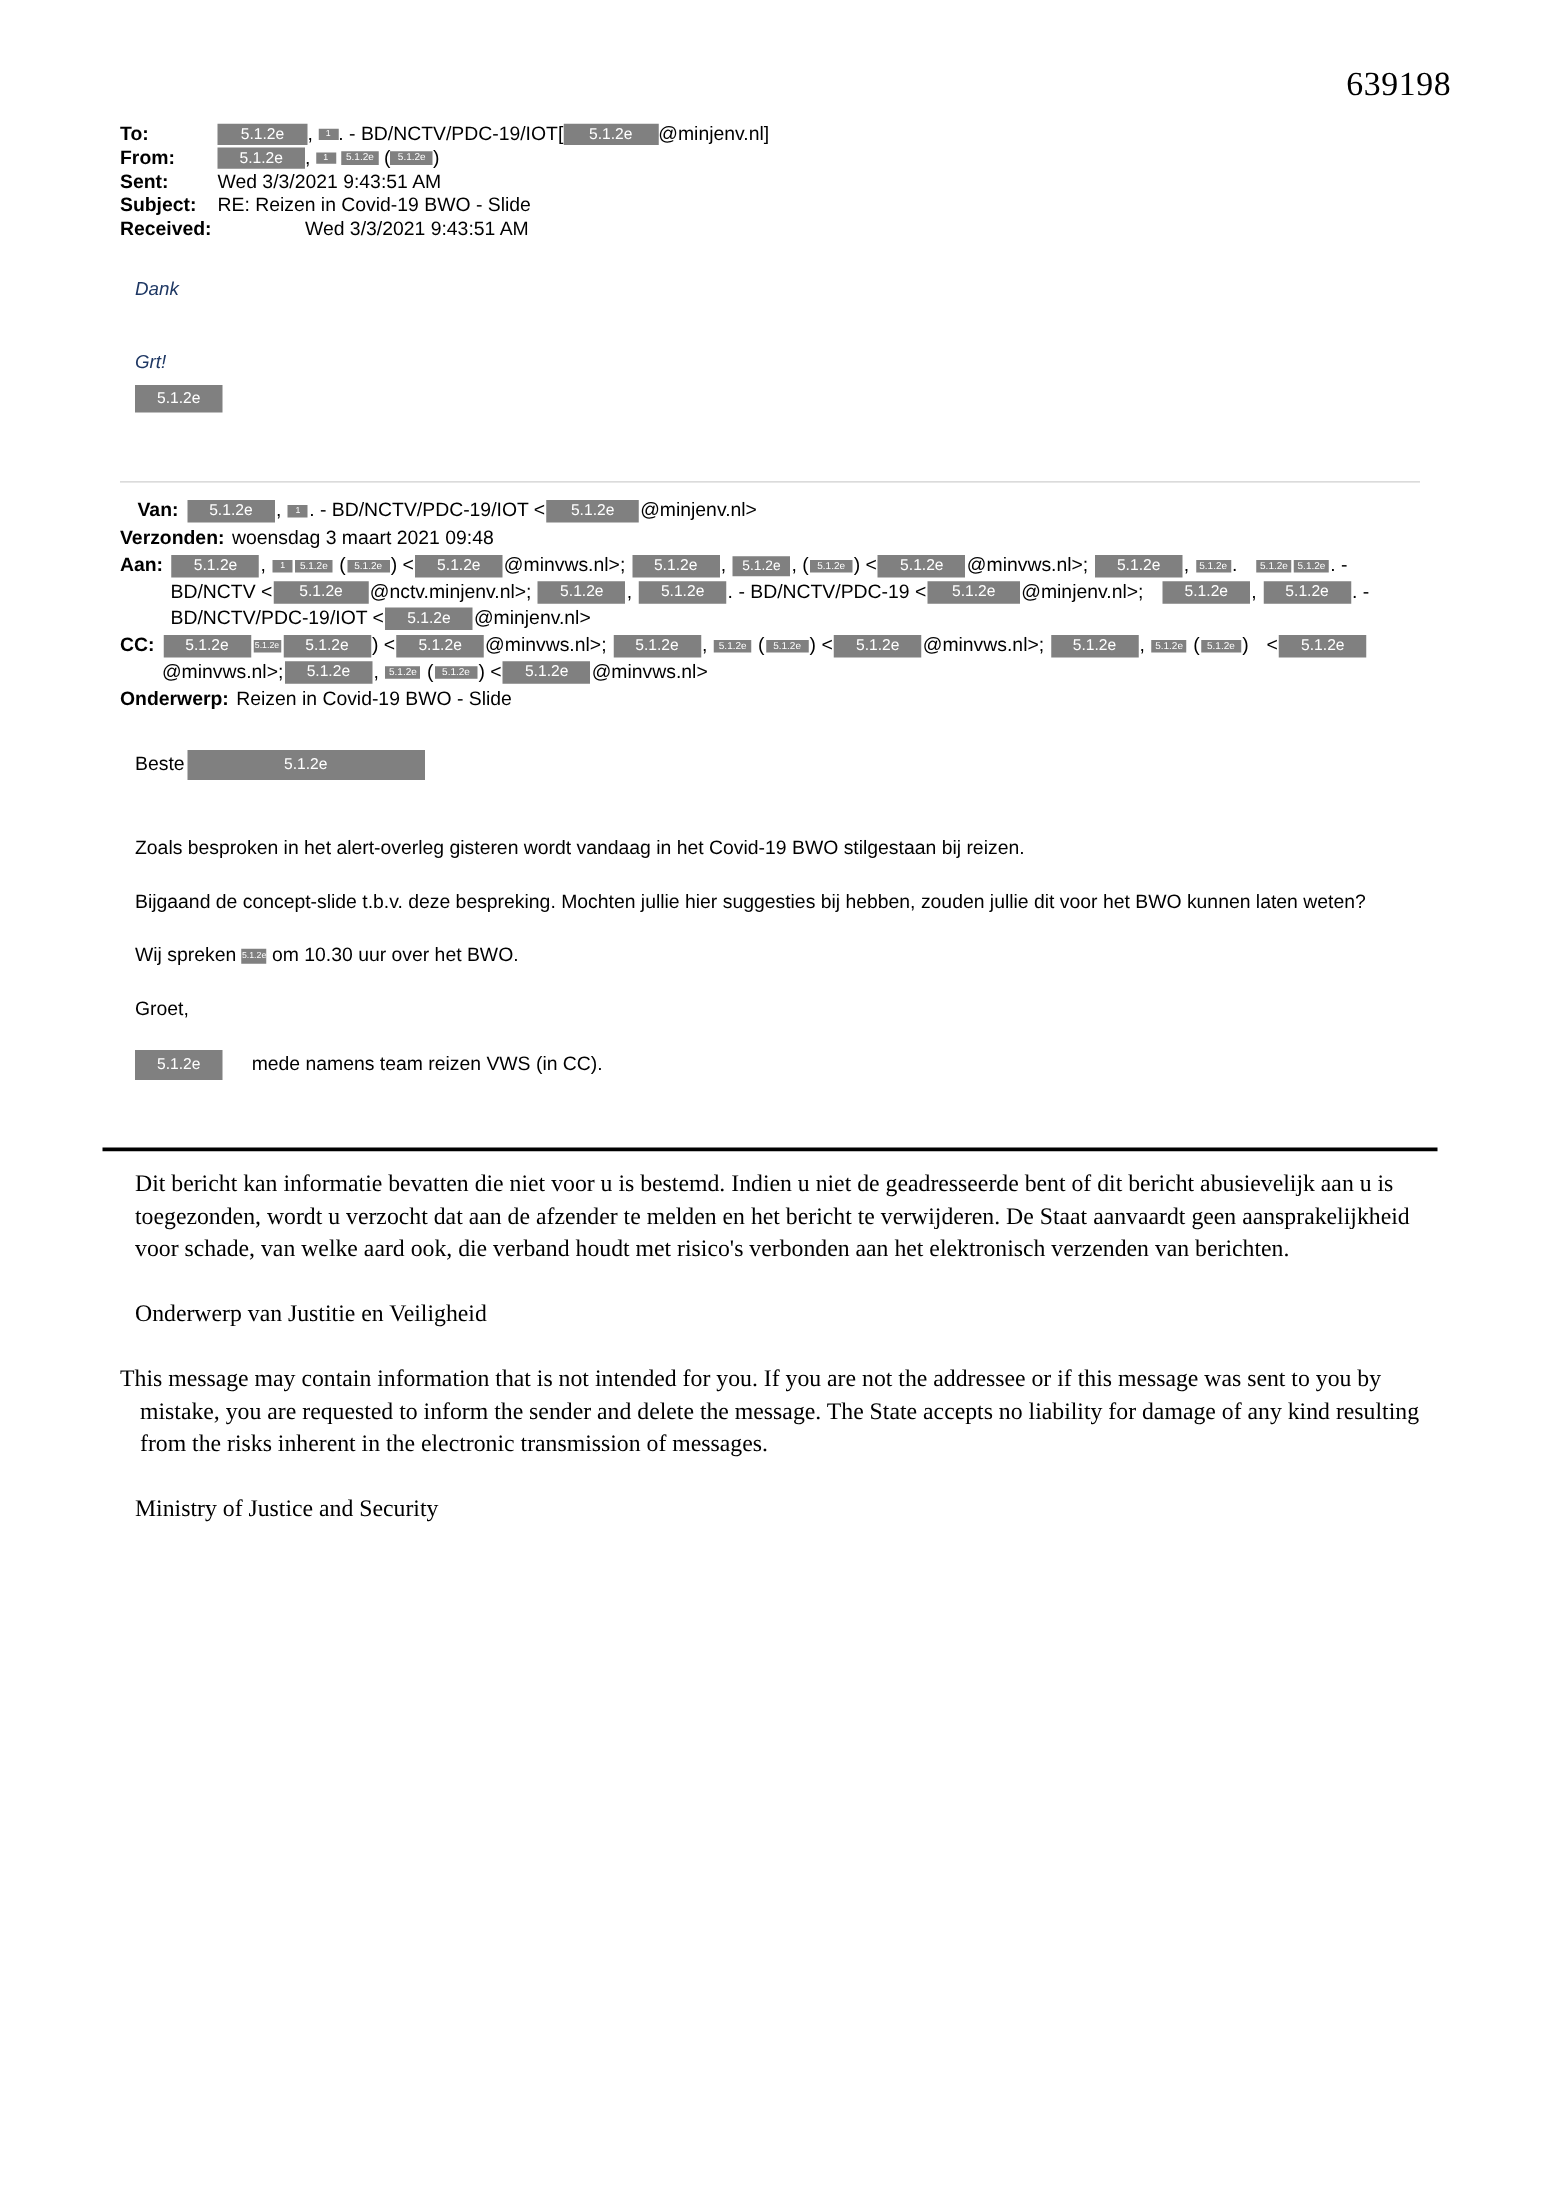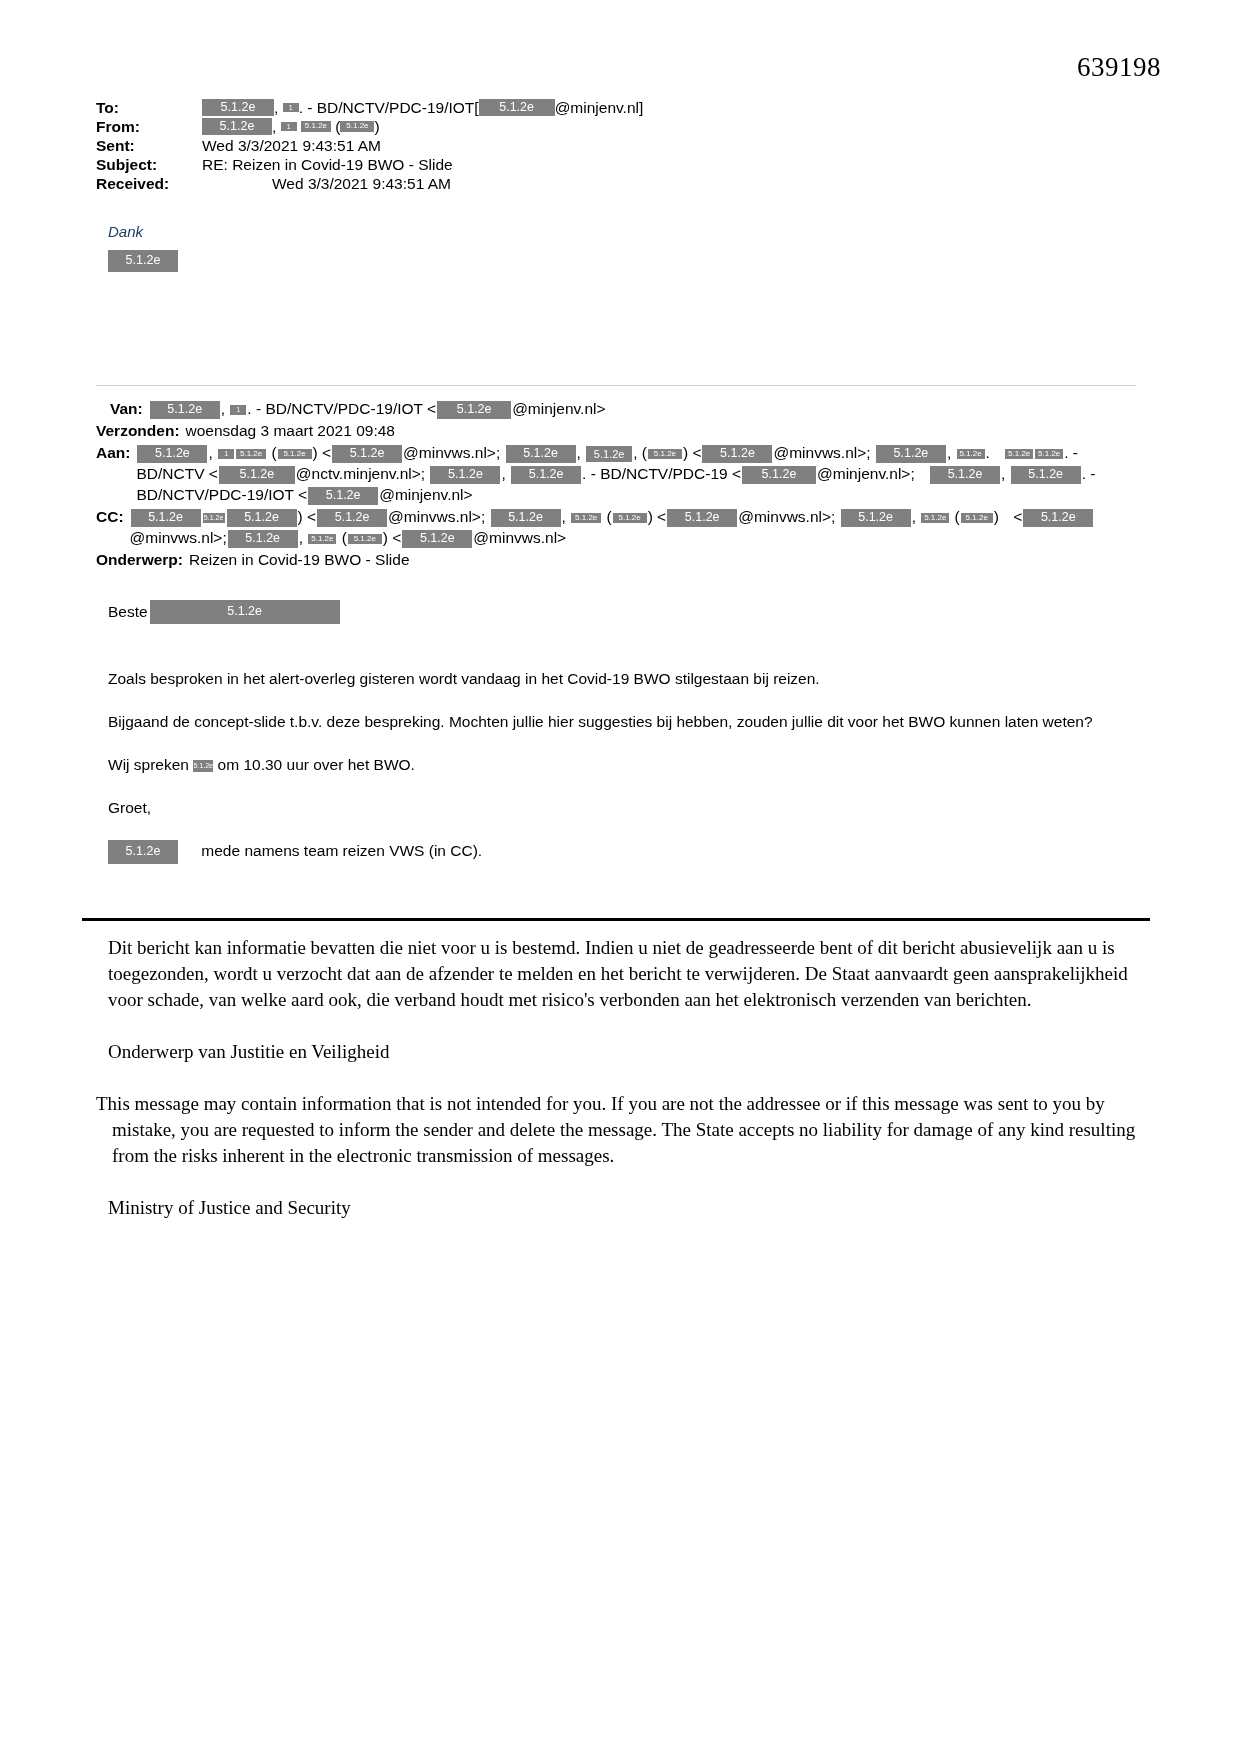--- a/index.html
+++ b/index.html
@@ -39,21 +39,20 @@
     width: 1040px;
     font-family: "Liberation Sans", sans-serif;
     font-size: 15.5px;
     line-height: 19px;
   }
   .hdr-row {
     display: flex;
     align-items: center;
     min-height: 19px;
     white-space: nowrap;
-    gap: 28px;
   }
   .hdr-label {
     font-weight: bold;
     width: 78px;
     flex: 0 0 78px;
   }
   .hdr-val {
     display: flex;
     align-items: center;
     flex-wrap: nowrap;
@@ -215,20 +214,21 @@
     <div class="hdr-row">
       <span class="hdr-label">Received:</span>
       <span class="hdr-val">
         <span class="pad-left">Wed 3/3/2021 9:43:51 AM</span>
       </span>
     </div>
   </div>
 
   <div class="reply">
     <p>Dank</p>
+    <p class="grt">Grt!</p>
     <span class="rd s1 sig-box" style="width:64px;padding:4px 0;">5.1.2e</span>
   </div>
 
   <div class="hr-light"></div>
 
   <div class="quoted">
 
     <div class="q-row q-vanrow">
       <span class="q-label">Van:</span>
       <span class="q-val">

